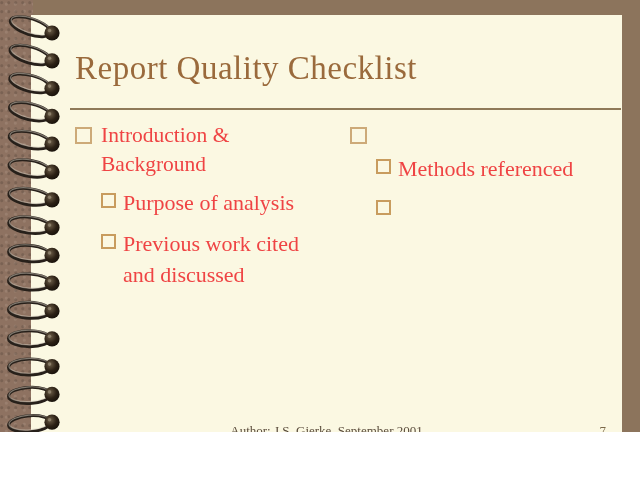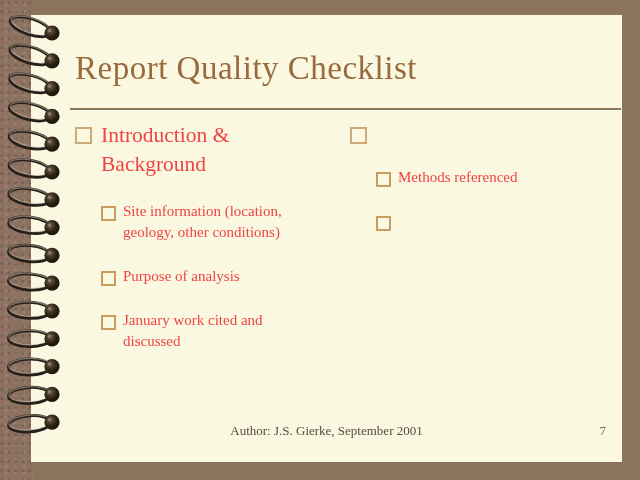--- a/index.html
+++ b/index.html
@@ -1,18 +1,18 @@
 <!DOCTYPE html>
 <html><head>
 <meta charset="utf-8">
 <style>
   html,body{margin:0;padding:0;}
   .stage{
     position:relative;
-    width:640px;height:480px;
+    width:640px;height:432px;
     background:#8c745c;
     overflow:hidden;
     font-family:"Liberation Serif","DejaVu Serif",serif;
   }
   .binding-strip{
     position:absolute;left:0;top:0;width:33px;height:480px;
     background-color:#8e7261;
     background-image:
       radial-gradient(circle at 25% 30%, rgba(0,0,0,0.14) 1px, transparent 2px),
       radial-gradient(circle at 70% 60%, rgba(255,245,230,0.10) 1px, transparent 2px);
@@ -38,21 +38,21 @@
   }
   .col{position:absolute;top:106px;color:#ef4444;}
   .col-left{left:44px;width:262px;}
   .col-right{left:319px;width:268px;}
   .item{display:flex;align-items:flex-start;}
   .lvl1{font-size:21.5px;line-height:1.33;}
   .lvl1 .cb{
     flex:0 0 auto;width:13px;height:13px;margin:6px 9px 0 0;
     border:2px solid #cdaa78;background:transparent;
   }
-  .lvl2{font-size:15px;line-height:1.4;margin-left:26px;margin-top:23px;}
+  .lvl2{font-size:22px;line-height:1.4;margin-left:26px;margin-top:10px;}
   .lvl2 .cb{
     flex:0 0 auto;width:11px;height:11px;margin:5px 7px 0 0;
     border:2px solid #c89c5e;background:transparent;
   }
   .col-left .lvl1 .txt{max-width:205px;}
   .col-left .lvl2 .txt{max-width:178px;}
   .col-right .lvl1 .txt{max-width:240px;}
   .col-right .lvl2 .txt{max-width:192px;}
   .footer{
     position:absolute;left:0;top:408px;width:100%;
@@ -74,29 +74,25 @@
     <div class="title">Report Quality Checklist</div>
     <div class="rule"></div>
 
     <div class="col col-left">
         <div class="item lvl1">
           <span class="cb"></span>
           <span class="txt">Introduction &amp; Background</span>
         </div>
         <div class="item lvl2">
           <span class="cb"></span>
-          <span class="txt">Site information (location, geology, other conditions)</span>
-        </div>
-        <div class="item lvl2">
-          <span class="cb"></span>
           <span class="txt">Purpose of analysis</span>
         </div>
         <div class="item lvl2">
           <span class="cb"></span>
-          <span class="txt">January work cited and discussed</span>
+          <span class="txt">Previous work cited and discussed</span>
         </div>
       </div>
     <div class="col col-right">
         <div class="item lvl1">
           <span class="cb"></span>
         </div>
         <div class="item lvl2">
           <span class="cb"></span>
           <span class="txt">Methods referenced</span>
         </div>

